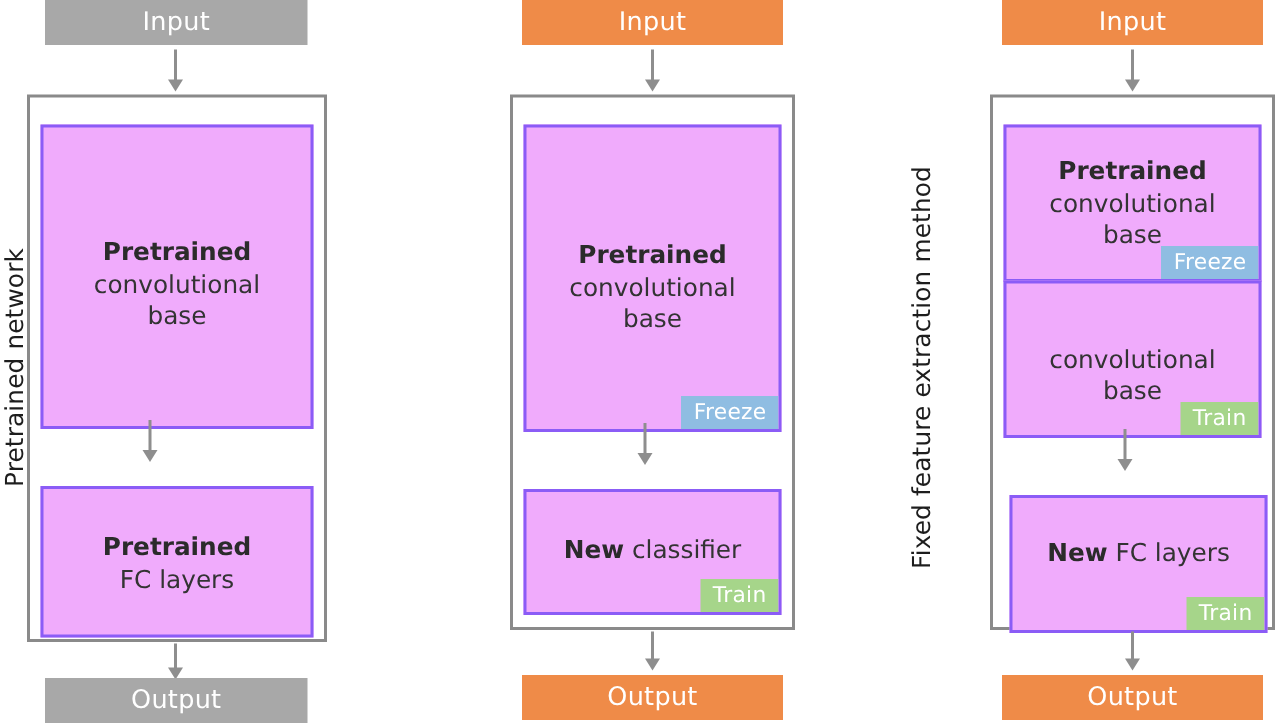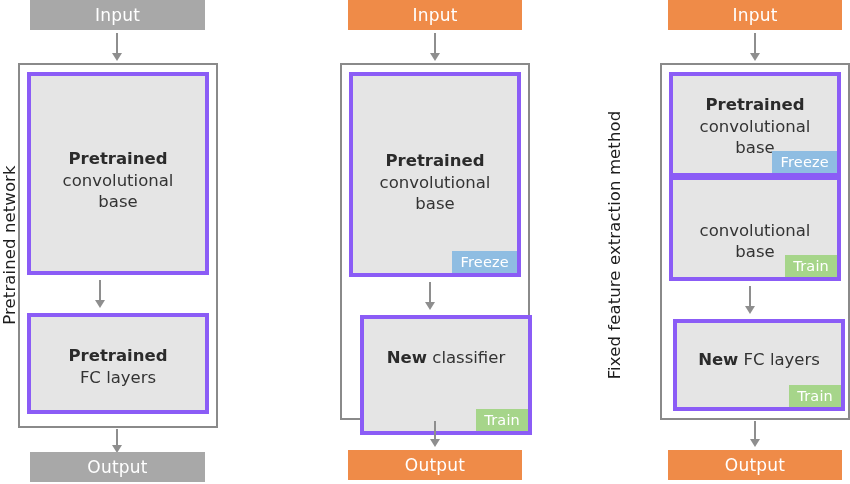--- a/index.html
+++ b/index.html
@@ -87,24 +87,25 @@
   .frame {
     position: absolute;
     border: 2px solid #8a8a8a;
     background: #ffffff;
     box-sizing: border-box;
   }
 
   
   .block {
     position: absolute;
-    border: 4px solid #8b5cf6;
-    background: #e5e5e5;
+    border: 2px solid #8b5cf6;
+    background: #f0abfc;
     box-sizing: border-box;
     overflow: hidden;
+    margin-top: 11px;
   }
   .block .text {
     position: absolute;
     left: 0;
     right: 0;
     text-align: center;
     color: #333333;
     font-size: 16.5px;
     line-height: 21px;
   }
@@ -191,21 +192,21 @@
         <div class="text" style="top:96px;">convolutional</div>
         <div class="text" style="top:117px;">base</div>
         <div class="badge freeze">Freeze</div>
       </div>
 
       <div class="arrow" style="left:81px; top:217px; height:28px;">
         <div class="shaft" style="height:21px;"></div>
         <div class="head"></div>
       </div>
 
-      <div class="block" style="left:18px; top:250px; width:172px; height:120px;">
+      <div class="block" style="left:7px; top:250px; width:172px; height:84px;">
         <div class="text" style="top:28px;">
           <b>New</b><span> classifier</span>
         </div>
         <div class="badge train">Train</div>
       </div>
     </div>
 
     <div class="arrow" style="left:128px; top:421px; height:26px;">
       <div class="shaft" style="height:19px;"></div>
       <div class="head"></div>

